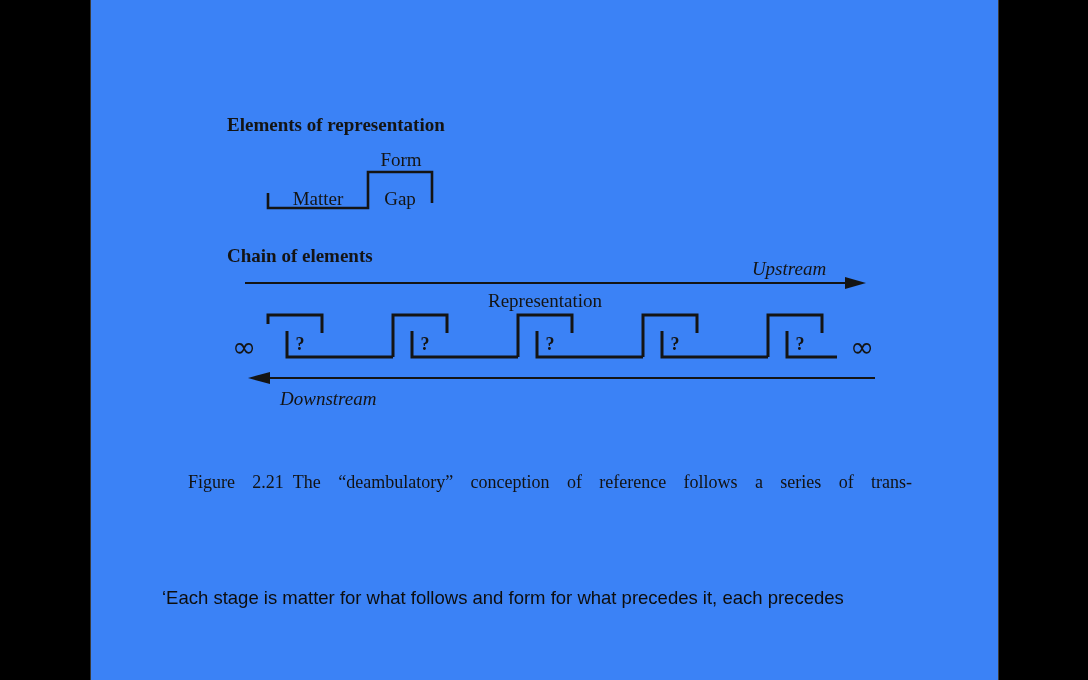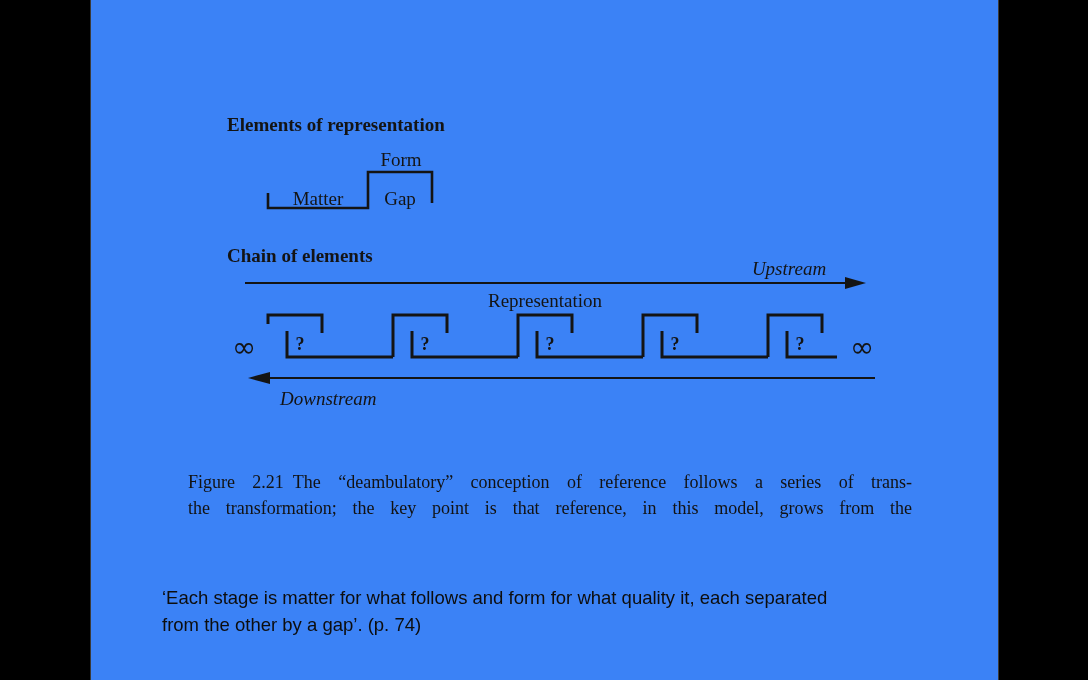--- a/index.html
+++ b/index.html
@@ -80,20 +80,18 @@
     <text class="st inf" x="244" y="357" text-anchor="middle">∞</text>
     <text class="st inf" x="862" y="357" text-anchor="middle">∞</text>
 
     <line x1="268" y1="378" x2="875" y2="378" stroke="#141414" stroke-width="2"></line>
     <polygon points="248,378 270,372 270,384" fill="#141414"></polygon>
     <text class="st i" x="280" y="405">Downstream</text>
   </svg>
 
   <div class="caption">
     <div class="cap-line j">Figure 2.21 The “deambulatory” conception of reference follows a series of trans-</div>
-    <div class="cap-line j">the transformation; the key point is that reference, in this model, grows from the</div>
   </div>
 
   <div class="quote">
-    <div>‘Each stage is matter for what follows and form for what quality it, each separated</div>
-    <div>from the other by a gap’. (p. 74)</div>
+    <div>‘Each stage is matter for what follows and form for what precedes it, each precedes</div>
   </div>
 </div>
 
 </body></html>

